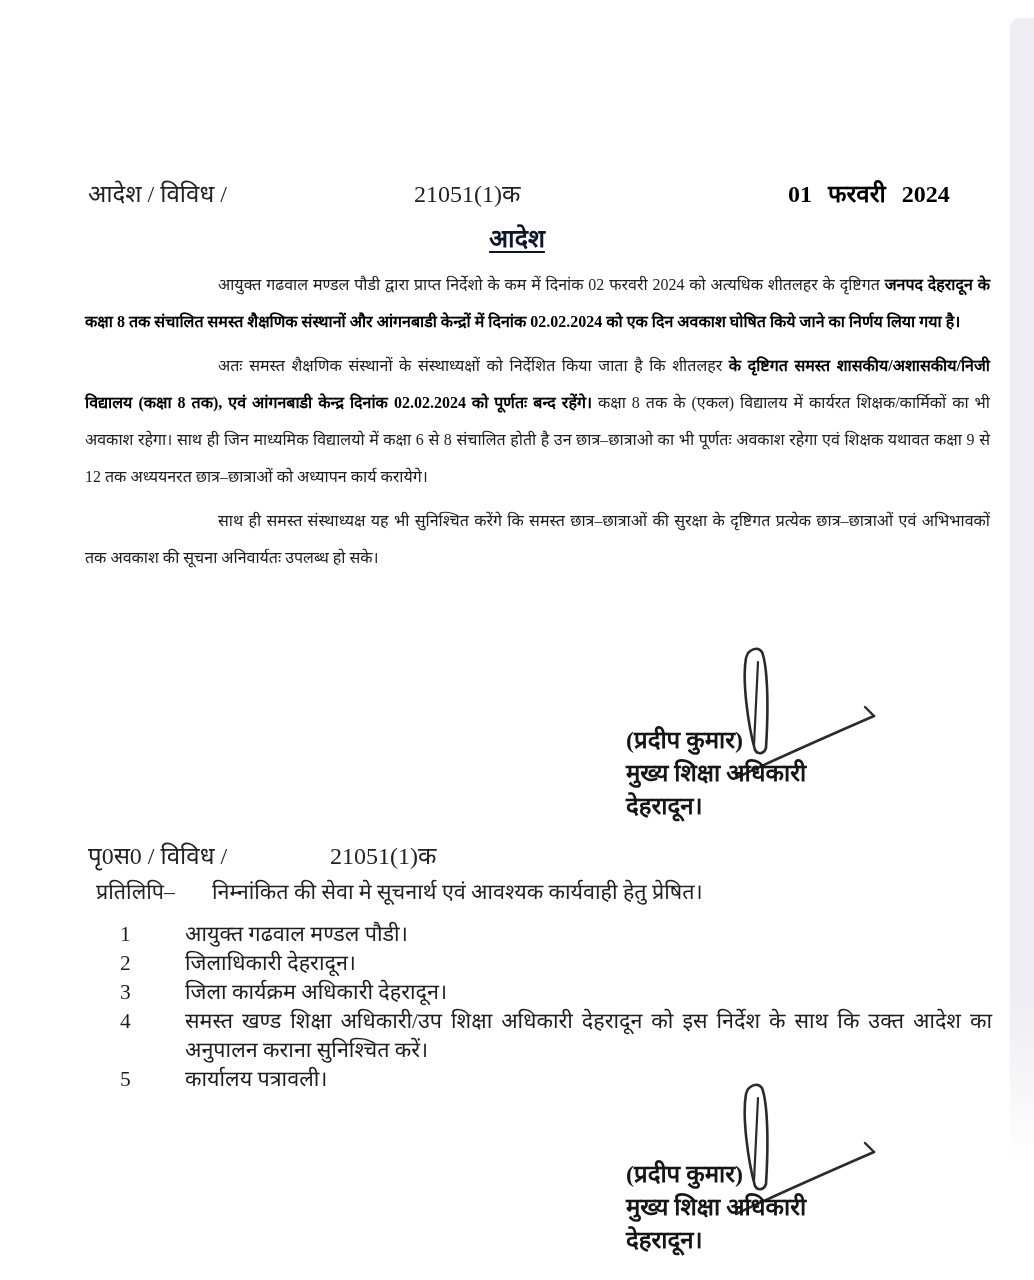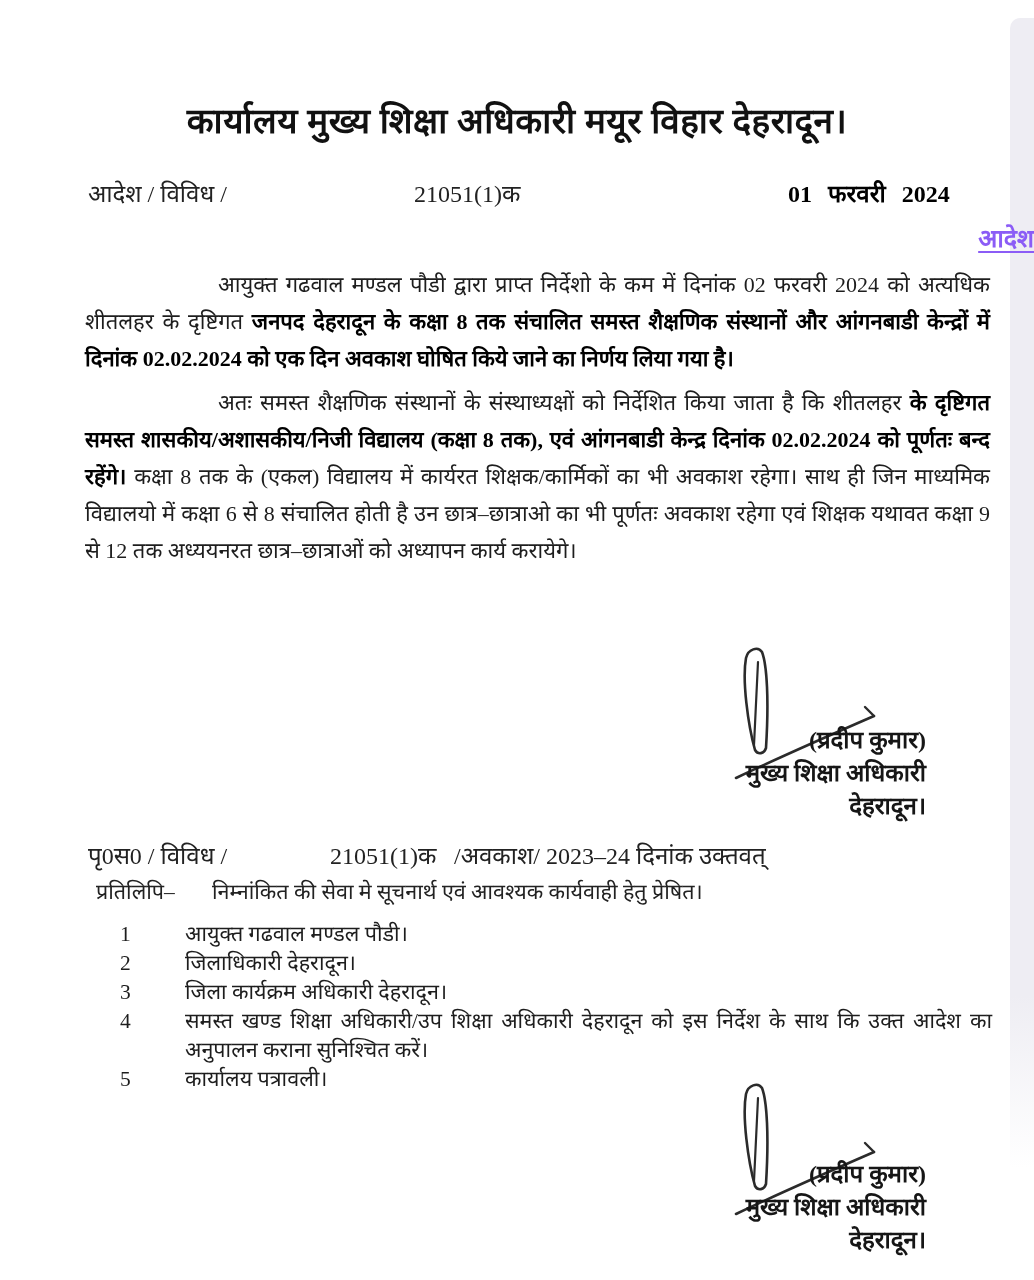--- a/index.html
+++ b/index.html
@@ -23,32 +23,32 @@
     letter-spacing:0.5px;
   }
   .ref-row{position:absolute;left:88px;right:40px;height:30px;font-size:24px;color:#222;}
   .ref-top{top:176px;}
   .ref-top .rt-left{position:absolute;left:0;}
   .ref-top .rt-num{position:absolute;left:326px;}
   .ref-top .rt-mid{position:absolute;left:450px;}
   .ref-top .rt-date{position:absolute;left:700px;font-weight:700;color:#000;word-spacing:10px;}
   .order-heading{
     position:absolute;top:220px;left:0;width:100%;
-    margin:0;text-align:right;
-    font-size:25px;font-weight:700;color:#8b5cf6;
+    margin:0;text-align:center;
+    font-size:25px;font-weight:700;color:#0f172a;
     text-decoration:underline;text-underline-offset:4px;
   }
   .body-text{
     position:absolute;top:266px;left:85px;width:905px;
-    font-size:22px;line-height:37px;text-align:justify;color:#1d1d1d;
+    font-size:16px;line-height:37px;text-align:justify;color:#1d1d1d;
   }
   .body-text p{margin:0 0 7px 0;text-indent:133px;}
   .body-text b{font-weight:700;color:#000;}
   .sig-block{
-    position:absolute;width:300px;text-align:right;
+    position:absolute;width:300px;text-align:left;
     font-size:24px;line-height:33px;font-weight:600;color:#161616;
   }
   .sig-1{left:626px;top:724px;}
   .sig-2{left:626px;top:1158px;}
   .sig-svg{position:absolute;width:200px;height:160px;pointer-events:none;}
   .sig-svg-1{left:698px;top:640px;}
   .sig-svg-2{left:698px;top:1076px;}
   .ref-bottom{top:838px;}
   .ref-bottom .rb-left{position:absolute;left:0;}
   .ref-bottom .rb-num{position:absolute;left:242px;}
@@ -64,51 +64,50 @@
   .copy-list .num{flex:0 0 65px;}
   .copy-list .txt{flex:1 1 auto;text-align:justify;}
 </style>
 </head>
 <body>
 
 <div class="page">
 
   <div class="edge-strip"></div>
 
-  <h1 class="title">कार्यालय मुख्य शिक्षा अधिकारी मयूर विहार देहरादून।</h1>
 
   <div class="ref-row ref-top">
     <span class="rt-left">आदेश / विविध /</span>
     <span class="rt-num">21051(1)क</span>
     <span class="rt-date">01 फरवरी 2024</span>
   </div>
 
   <h2 class="order-heading">आदेश</h2>
 
   <div class="body-text">
     <p><span>आयुक्त गढवाल मण्डल पौडी द्वारा प्राप्त निर्देशो के कम में  दिनांक 02 फरवरी 2024 को अत्यधिक शीतलहर  के दृष्टिगत </span><b>जनपद देहरादून के कक्षा  8 तक संचालित समस्त शैक्षणिक संस्थानों और आंगनबाडी केन्द्रों में दिनांक 02.02.2024 को एक दिन अवकाश घोषित किये जाने का निर्णय लिया गया है।</b></p>
     <p><span>अतः समस्त शैक्षणिक संस्थानों के संस्थाध्यक्षों को निर्देशित किया जाता है कि शीतलहर </span><b>के दृष्टिगत समस्त शासकीय/अशासकीय/निजी विद्यालय (कक्षा  8 तक), एवं आंगनबाडी केन्द्र दिनांक 02.02.2024 को पूर्णतः बन्द रहेंगे।</b><span> कक्षा 8 तक के (एकल) विद्यालय में कार्यरत शिक्षक/कार्मिकों का भी अवकाश रहेगा। साथ ही जिन माध्यमिक विद्यालयो में कक्षा 6 से 8 संचालित होती है उन छात्र–छात्राओ का भी पूर्णतः अवकाश रहेगा एवं शिक्षक यथावत कक्षा 9 से 12 तक अध्ययनरत छात्र–छात्राओं को अध्यापन कार्य करायेगे।</span></p>
+    <p>साथ ही समस्त संस्थाध्यक्ष यह भी सुनिश्चित करेंगे कि समस्त छात्र–छात्राओं की सुरक्षा के दृष्टिगत प्रत्येक छात्र–छात्राओं एवं अभिभावकों तक अवकाश की सूचना अनिवार्यतः उपलब्ध हो सके।</p>
   </div>
 
   <svg class="sig-svg sig-svg-1" viewBox="0 0 200 160">
     <path d="M 57 110 C 50 85 44 40 48 18 C 50 9 60 6 64 12 C 69 25 71 60 68 108 C 66 114 60 115 57 110 Z" fill="none" stroke="#2b2b2b" stroke-width="2.6" stroke-linecap="round"></path>
     <path d="M 60 22 L 56 105" fill="none" stroke="#2b2b2b" stroke-width="2.2" stroke-linecap="round"></path>
     <path d="M 38 138 C 80 118 130 96 176 76" fill="none" stroke="#2b2b2b" stroke-width="2.6" stroke-linecap="round"></path>
     <path d="M 176 76 L 167 67" fill="none" stroke="#2b2b2b" stroke-width="2.4" stroke-linecap="round"></path>
   </svg>
   <div class="sig-block sig-1">
     <div>(प्रदीप कुमार)</div>
     <div>मुख्य शिक्षा अधिकारी</div>
     <div>देहरादून।</div>
   </div>
 
   <div class="ref-row ref-bottom">
     <span class="rb-left">पृ0स0 /  विविध /</span>
     <span class="rb-num">21051(1)क</span>
-    <span class="rb-mid">/अवकाश/  2023–24 दिनांक उक्तवत्</span>
   </div>
 
   <div class="copy-row">
     <span class="cr-label">प्रतिलिपि–</span>
     <span class="cr-text">निम्नांकित की सेवा मे सूचनार्थ एवं आवश्यक कार्यवाही हेतु प्रेषित।</span>
   </div>
 
   <div class="copy-list">
     <div class="li">
       <span class="num">1</span>

